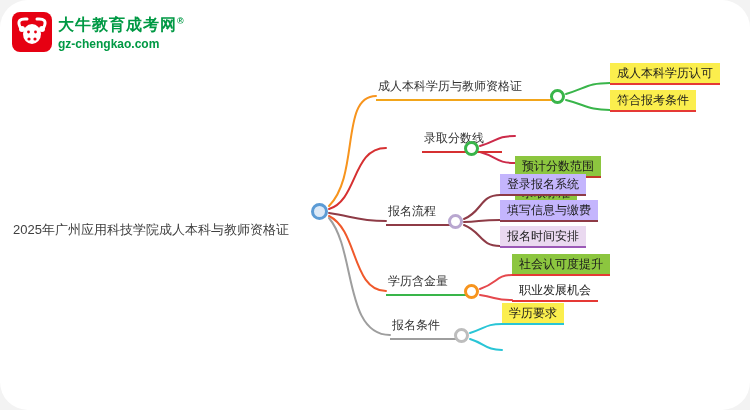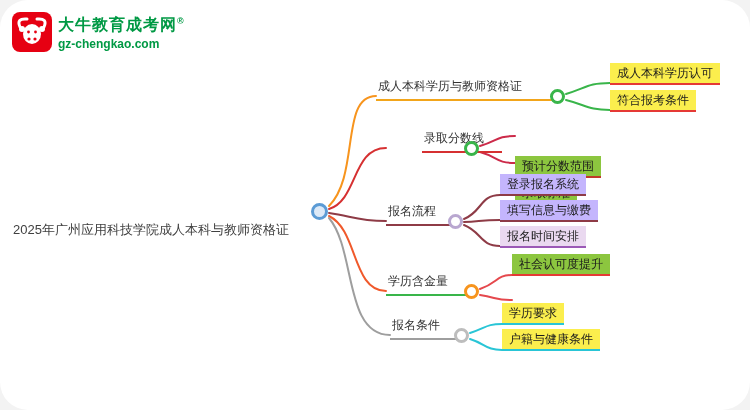--- a/index.html
+++ b/index.html
@@ -115,19 +115,19 @@
 
   <div class="abs branch b3">报名流程</div>
   <div class="abs ring r3"></div>
   <div class="abs child bg-purple ul-maroon c31">登录报名系统</div>
   <div class="abs child bg-purple ul-maroon c32">填写信息与缴费</div>
   <div class="abs child bg-lav ul-purple c33">报名时间安排</div>
 
   <div class="abs branch b4">学历含金量</div>
   <div class="abs ring r4"></div>
   <div class="abs child bg-green ul-red c41">社会认可度提升</div>
+  <div class="abs child ul-red c42">职业发展机会</div>
 
   <div class="abs branch b5">报名条件</div>
   <div class="abs ring r5"></div>
   <div class="abs child bg-yellow ul-cyan c51">学历要求</div>
-  <div class="abs child bg-yellow ul-cyan c52">户籍与健康条件</div>
 
 </div>
 
 </body></html>

